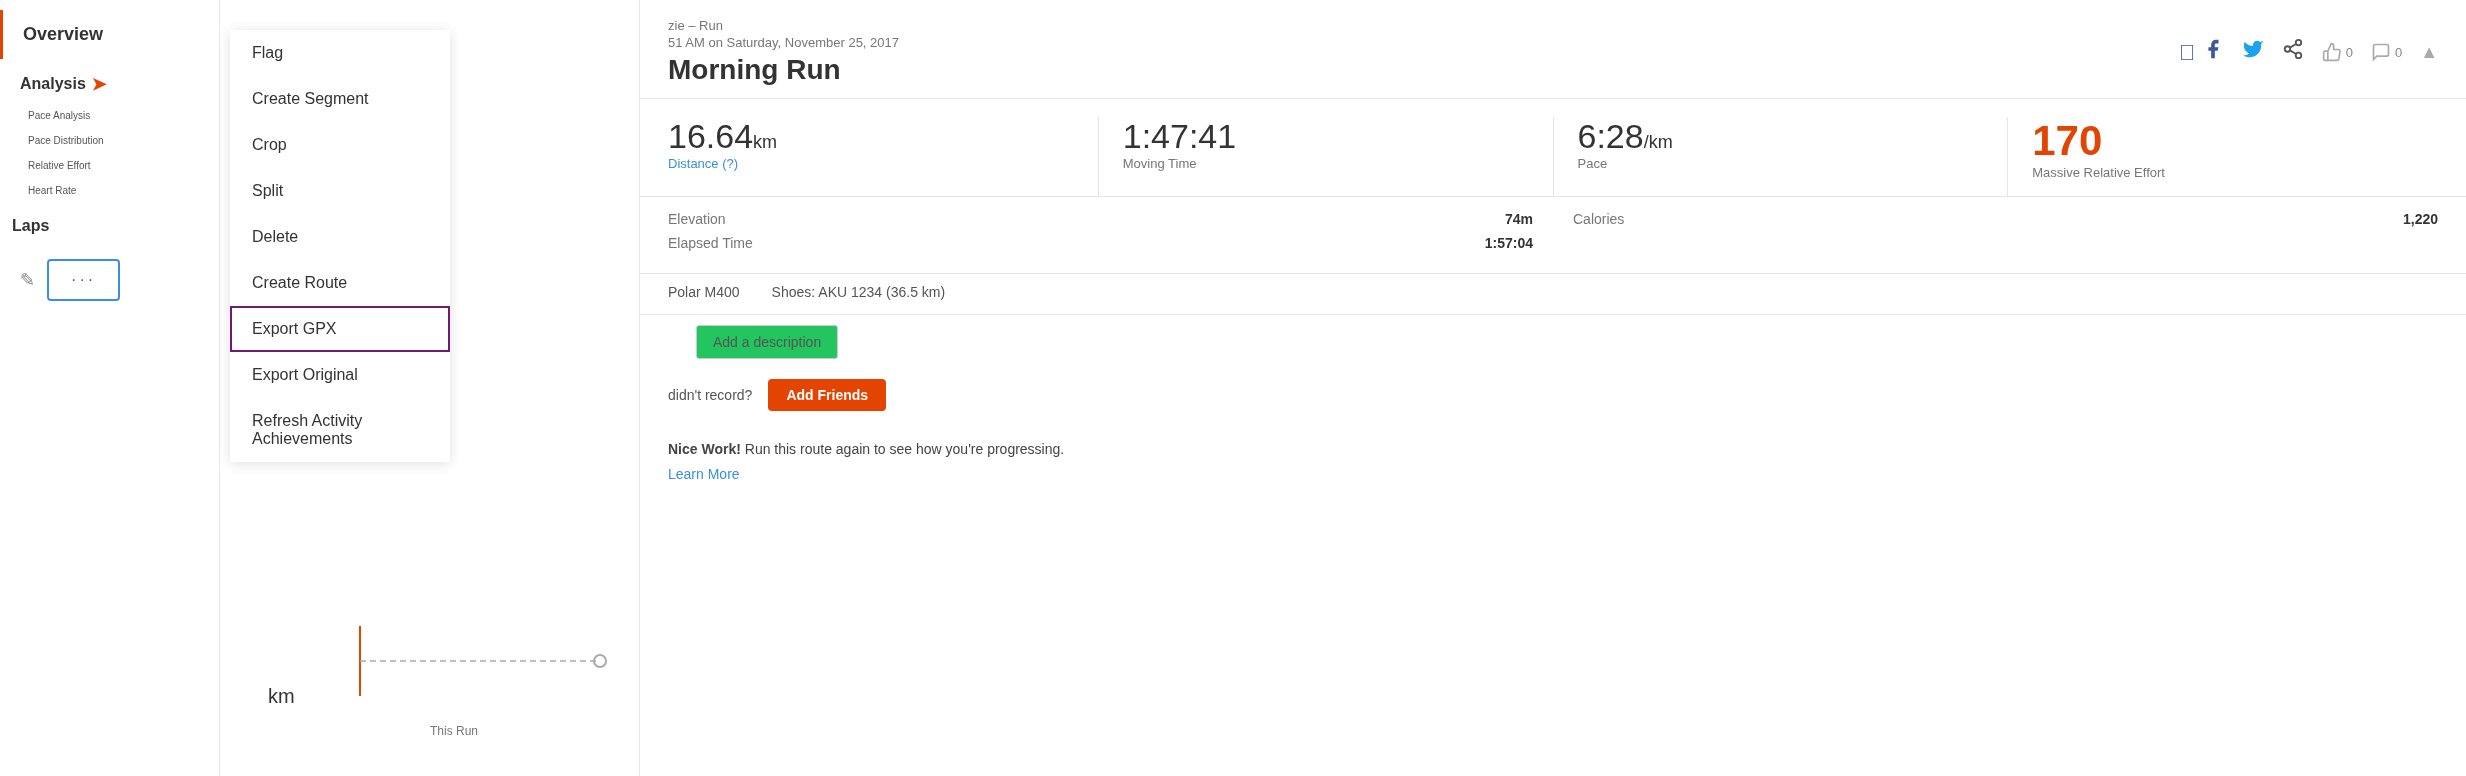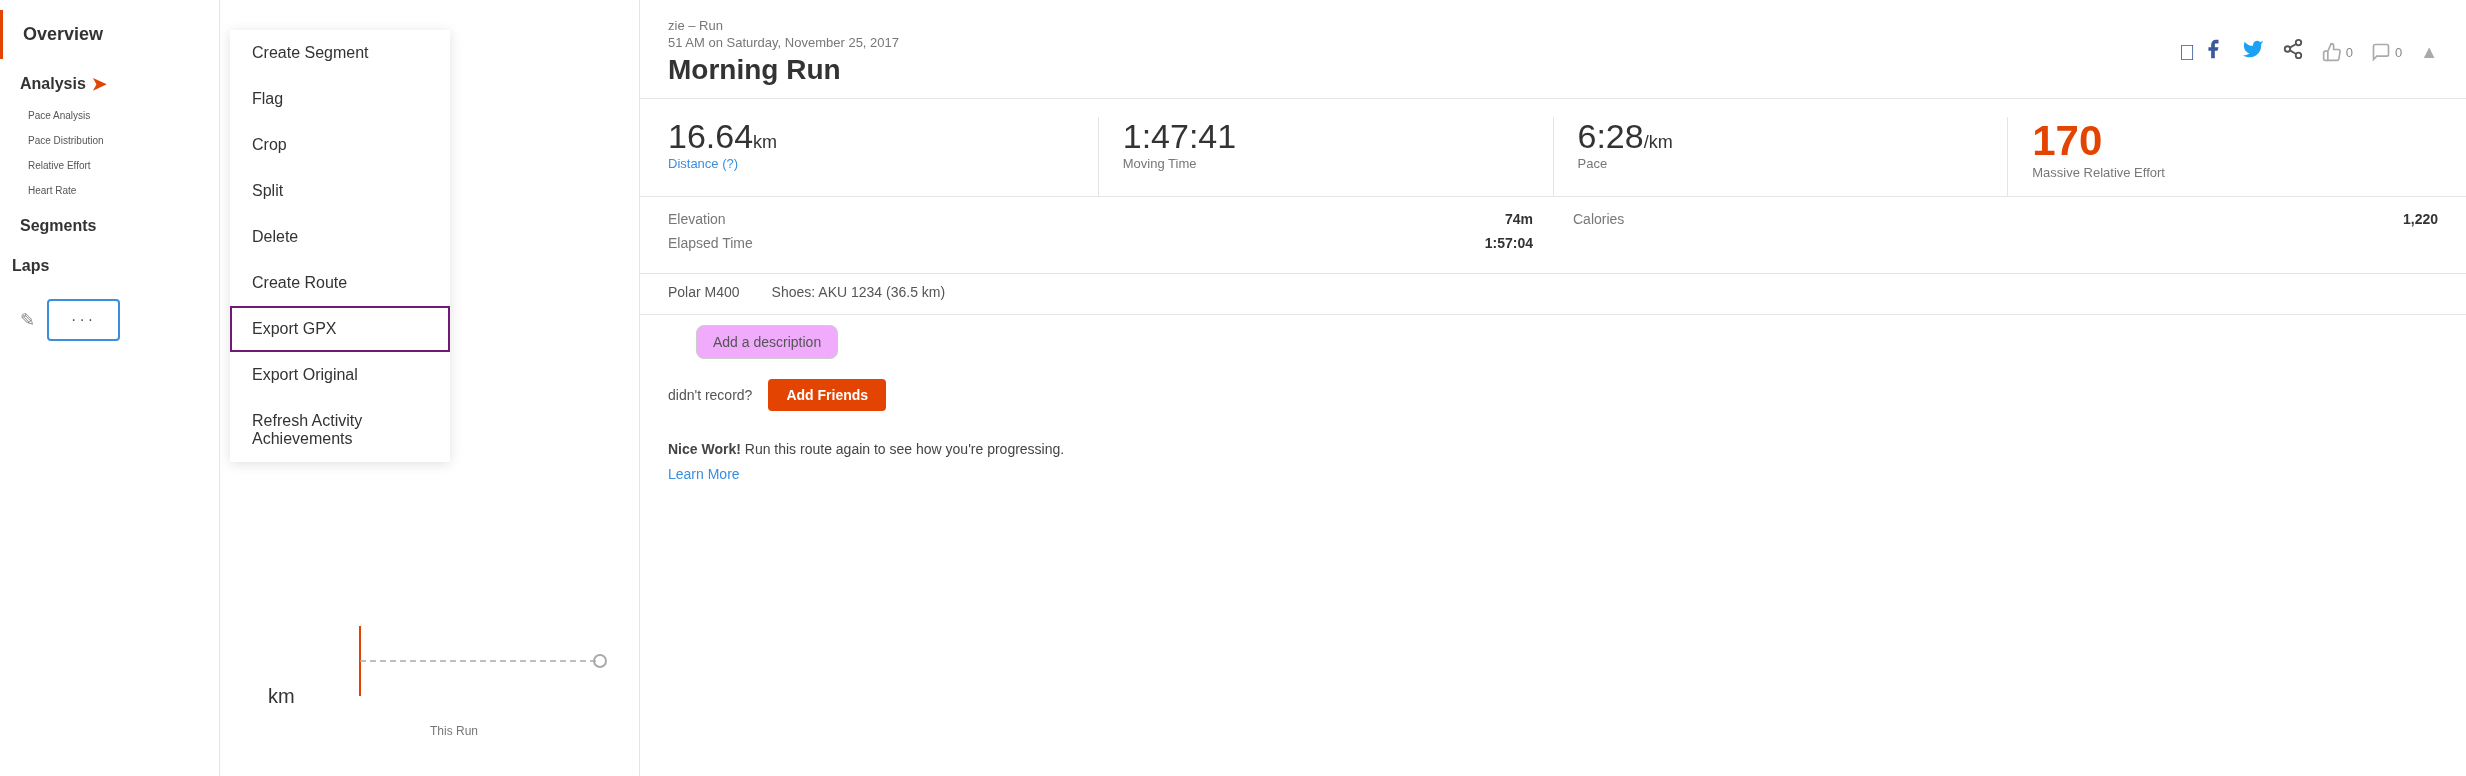--- a/index.html
+++ b/index.html
@@ -244,25 +244,25 @@
       text-decoration: none;
       display: block;
       margin-top: 4px;
     }
 
     
     .desc-btn {
       display: inline-block;
       padding: 8px 16px;
       border: 1px solid #ccc;
-      border-radius: 8px;
+      border-radius: 3px;
       font-size: 14px;
       color: #555;
       cursor: pointer;
-      background: #f0abfc;
+      background: #22c55e;
       margin: 0 28px 10px;
     }
 
     
     .friends-area {
       display: flex;
       align-items: center;
       padding: 10px 28px;
       gap: 16px;
       font-size: 14px;
@@ -308,38 +308,35 @@
     <div class="sidebar-nav-item">
       <span>Pace Distribution</span>
     </div>
     <div class="sidebar-nav-item">
       <span>Relative Effort</span>
     </div>
     <div class="sidebar-nav-item">
       <span>Heart Rate</span>
     </div>
 
-    <div class="sidebar-section-header">
-      <span>Segments</span>
-    </div>
 
     <div class="sidebar-laps">
       <span>Laps</span>
     </div>
 
     <div class="sidebar-bottom">
       <span class="edit-icon">✎</span>
       <button class="more-btn">···</button>
     </div>
   </div>
 
   <div class="dropdown-area">
     <div class="dropdown-menu">
+      <div class="dropdown-item">Flag</div>
       <div class="dropdown-item">Create Segment</div>
-      <div class="dropdown-item">Flag</div>
       <div class="dropdown-item">Crop</div>
       <div class="dropdown-item">Split</div>
       <div class="dropdown-item">Delete</div>
       <div class="dropdown-item">Create Route</div>
       <div class="dropdown-item highlighted">Export GPX</div>
       <div class="dropdown-item">Export Original</div>
       <div class="dropdown-item">Refresh Activity<br>Achievements</div>
     </div>
 
     <div style="position:absolute; bottom:30px; left:20px; right:20px;">

